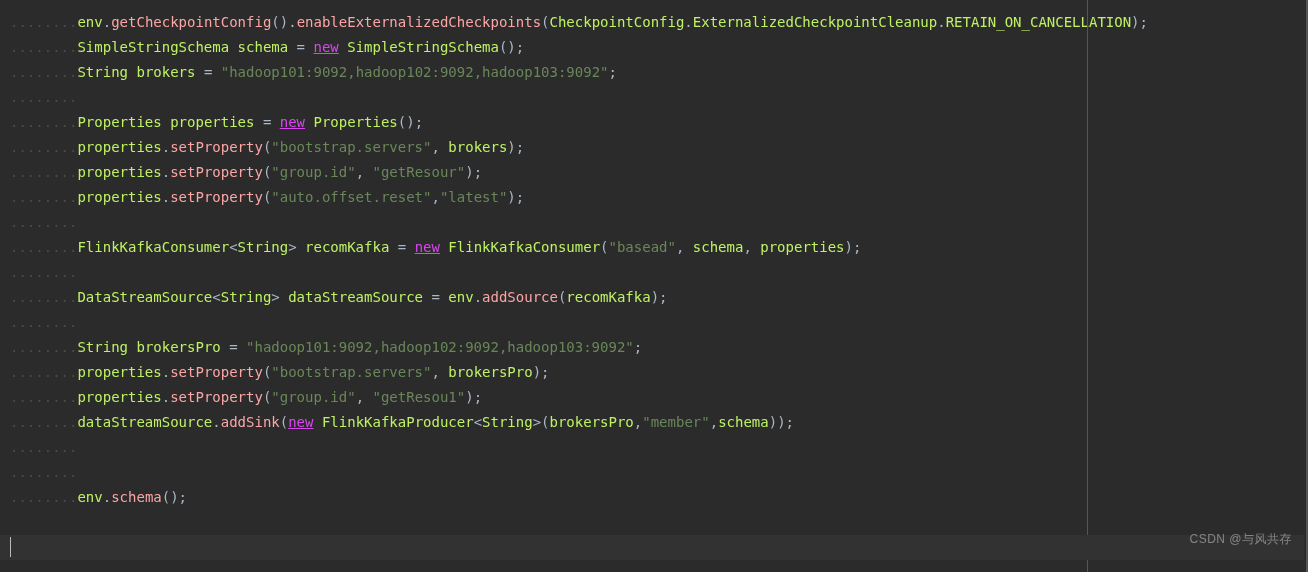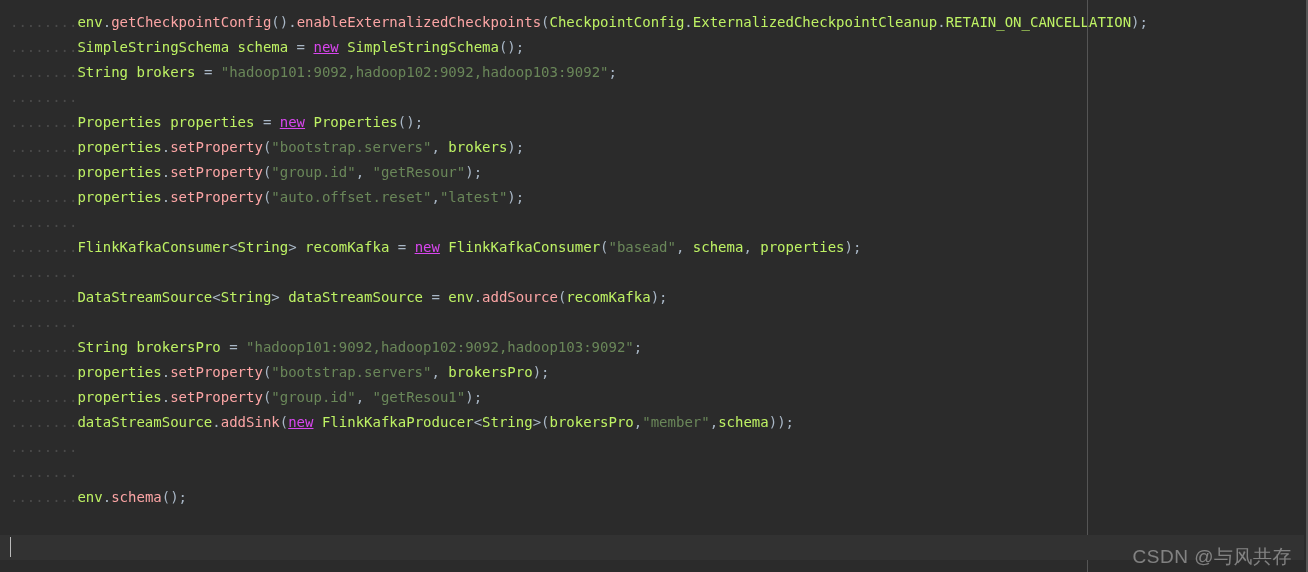--- a/index.html
+++ b/index.html
@@ -52,24 +52,24 @@
   }
   .caret {
     position: absolute;
     width: 1px;
     height: 20px;
     background: #bbbbbb;
   }
   .watermark {
     position: absolute;
     right: 14px;
-    bottom: 3px;
+    bottom: 20px;
     color: rgba(230,230,230,0.45);
     font-family: -apple-system, BlinkMacSystemFont, "Segoe UI", sans-serif;
-    font-size: 19px;
+    font-size: 12px;
     letter-spacing: 0.5px;
   }
 </style>
 </head>
 <body>
 
 <div class="editor">
   <div class="vline"></div>
   <div class="caret-line" style="top:535px;"></div>
   <div class="caret" style="top:537px;left:10px;"></div>

